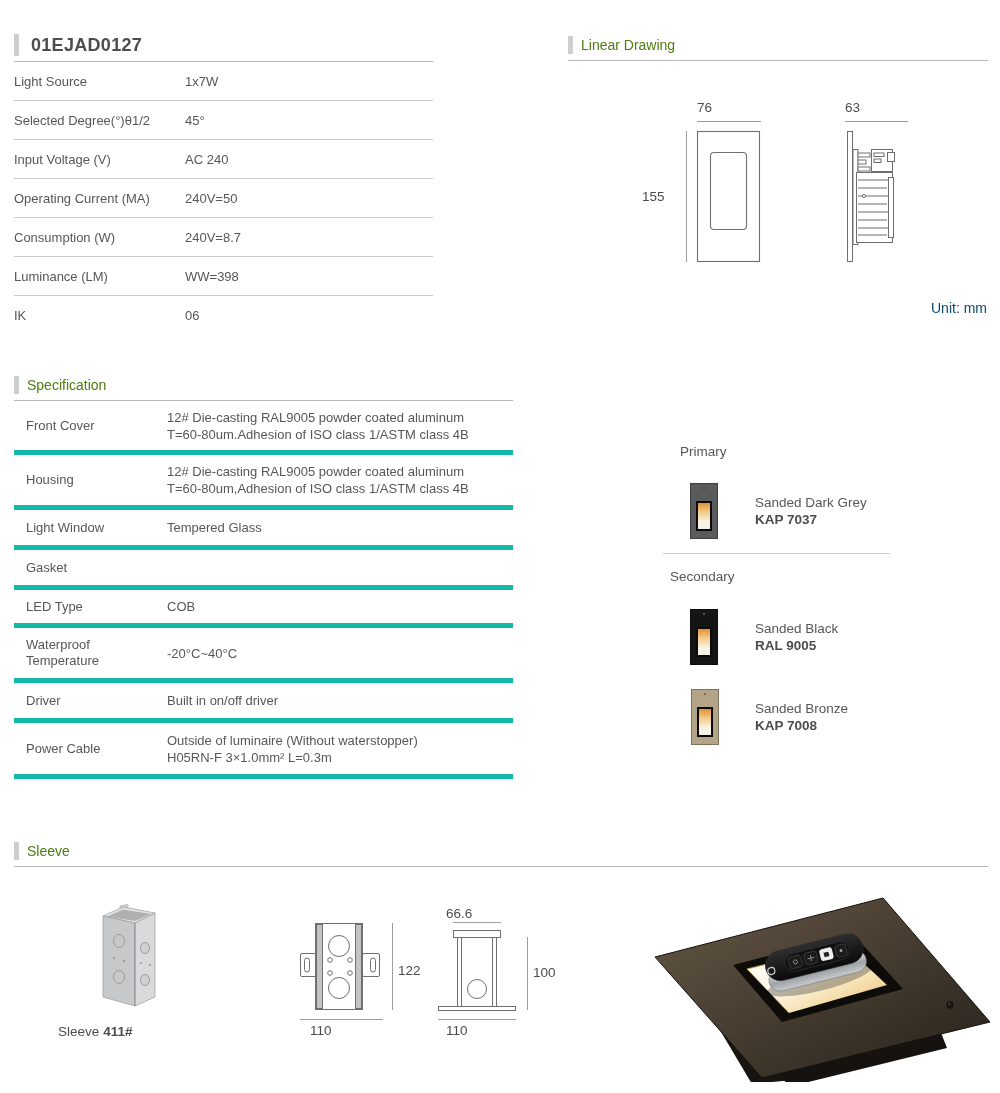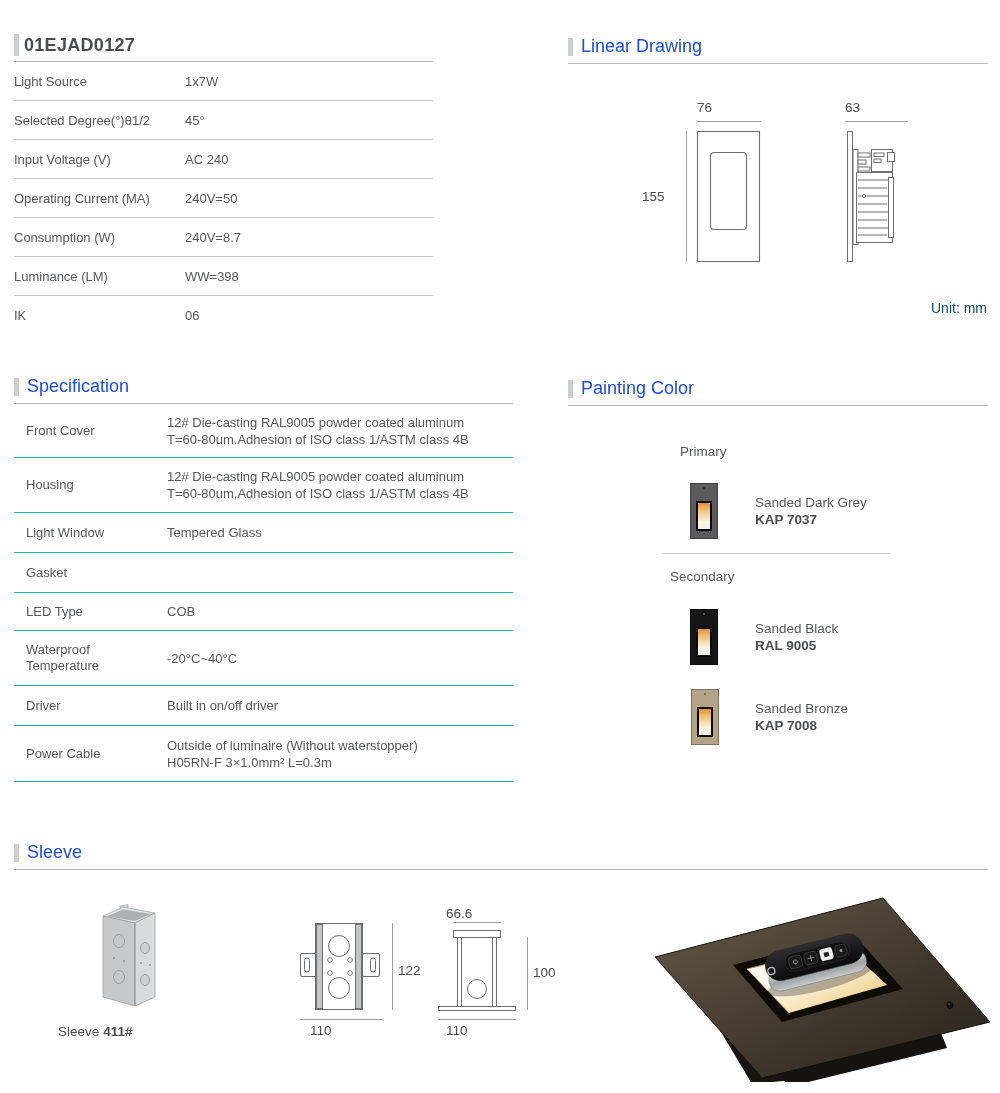--- a/index.html
+++ b/index.html
@@ -1,32 +1,32 @@
 <!DOCTYPE html>
 <html><head>
 <meta charset="utf-8">
 <style>
   html,body{margin:0;padding:0;background:#ffffff}
   #app{position:relative;width:1000px;height:1093px;background:#ffffff;
        font-family:"Liberation Sans",sans-serif;color:#565759;overflow:hidden}
   .panel{position:absolute}
   
-  .title-row{display:flex;align-items:center;gap:5px;padding-bottom:5px;border-bottom:1px solid #b7b8ba}
+  .title-row{display:flex;align-items:center;gap:12px;padding-bottom:5px;border-bottom:1px solid #b7b8ba}
   .title-row .bar{width:5px;height:22px;background:#cdced0;flex:none}
   .title-row h1{font-size:18px;font-weight:bold;color:#4c4d4f;margin:0;letter-spacing:.3px}
   .sec-head{display:flex;align-items:center;gap:8px;padding-bottom:6px;border-bottom:1px solid #b7b8ba}
   .sec-head .bar{width:5px;height:18px;background:#cdced0;flex:none}
-  .sec-head .txt{font-size:18px;color:#1d4ed8}
+  .sec-head .txt{font-size:14px;color:#4d7c0f}
   
   .param-row{display:flex;align-items:center;height:38px;border-bottom:1px solid #cbcbcb;font-size:13px}
   .param-row:last-child{border-bottom:none}
   .p-label{width:171px;flex:none}
   .p-value{flex:1}
   
-  .spec-row{display:flex;align-items:center;border-bottom:1px solid #14b8a6;font-size:13px;padding-left:12px;box-sizing:border-box}
+  .spec-row{display:flex;align-items:center;border-bottom:5px solid #14b8a6;font-size:13px;padding-left:12px;box-sizing:border-box}
   .s-label{width:141px;flex:none;line-height:16px;padding-right:8px;box-sizing:border-box}
   .s-value{flex:1;line-height:17px}
   
   .dim{position:absolute;font-size:13.5px;color:#4c4d4f;white-space:nowrap}
   .center{}
   .right{}
   .unit{position:absolute;font-size:14px;color:#0c4a6e}
   .pc-label{position:absolute;font-size:13.5px;color:#565759}
   .sw-name{position:absolute;font-size:13.5px;line-height:17px;color:#565759}
   .sw-name .code{font-weight:bold;color:#4c4d4f}
@@ -176,24 +176,20 @@
       <div class="spec-row" style="min-height:56px">
         <span class="s-label">Power Cable</span>
         <span class="s-value">
           <div>Outside of luminaire (Without waterstopper)</div>
             <div>H05RN-F 3×1.0mm² L=0.3m</div>
         </span>
       </div>
     </div>
   </section>
 
-  <section class="panel sec-head" style="left:568px;top:378px;width:420px">
-    <span class="bar"></span>
-    <span class="txt">Painting Color</span>
-  </section>
 
   <span class="pc-label" style="left:680px;top:444px">Primary</span>
 
   <div class="swatch" style="left: 690px; top: 483px; background-color: rgb(91, 91, 93);">
     <span class="screw"></span>
     <div class="win">
         <div class="glow"></div>
       </div>
   </div>
   <div class="sw-name" style="left:755px;top:494px">

